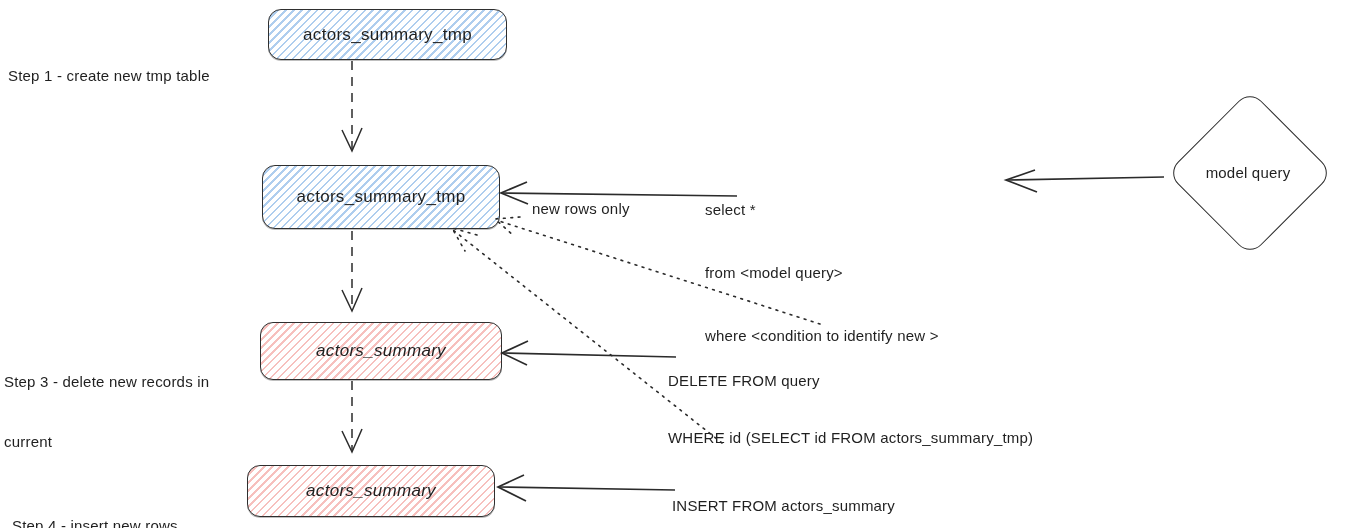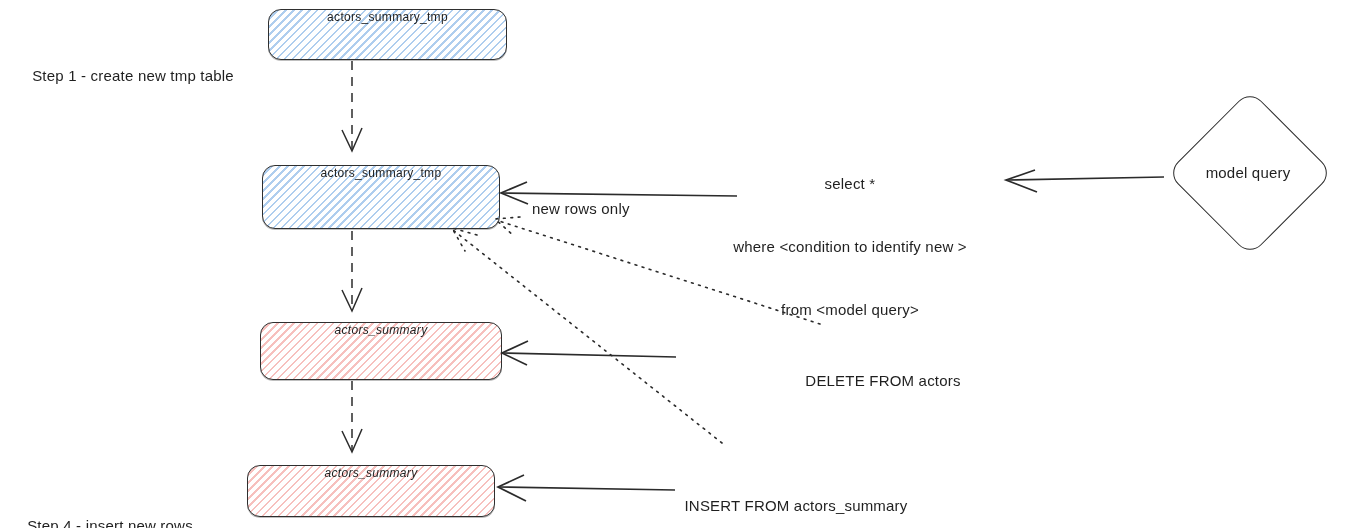--- a/index.html
+++ b/index.html
@@ -1,25 +1,25 @@
 <!DOCTYPE html>
 <html><head>
 <meta charset="utf-8">
 <style>
   html,body{margin:0;padding:0;background:#ffffff;}
   .canvas{
     position:relative;width:1345px;height:528px;background:#ffffff;overflow:hidden;
     font-family:"Liberation Sans",sans-serif;color:#1f1f1f;
   }
   .txt{position:absolute;font-size:15px;line-height:20px;letter-spacing:.2px;white-space:pre;}
-  .center{text-align:center;}
+  .center{text-align:left;}
   .node{
     position:absolute;border:1.7px solid #2f2f2f;border-radius:13px;
-    display:flex;align-items:flex-start;justify-content:center;
-    font-size:12px;letter-spacing:.3px;background-color:#ffffff;
+    display:flex;align-items:center;justify-content:center;
+    font-size:17px;letter-spacing:.3px;background-color:#ffffff;
     box-shadow:0 1px 0 rgba(0,0,0,0.25);
   }
   .node.blue{
     background-image:repeating-linear-gradient(135deg,
       rgba(125,175,228,.62) 0px, rgba(125,175,228,.62) 1.7px,
       rgba(255,255,255,0) 1.7px, rgba(255,255,255,0) 5.6px);
   }
   .node.red{
     background-image:repeating-linear-gradient(135deg,
       rgba(238,130,125,.5) 0px, rgba(238,130,125,.5) 1.7px,
@@ -38,20 +38,24 @@
 </head>
 <body>
 
 <div class="canvas">
 
   <div class="txt center" style="left:8px;top:26px;width:250px;">
     <span class="block">Step 1 - create new tmp table</span>
   </div>
   <div class="txt center" style="left:10px;top:179px;width:212px;">
   </div>
+  <div class="txt center" style="left:4px;top:332px;width:244px;">
+    <span class="block">Step 3 - delete new records in</span>
+    <span class="block">current</span>
+  </div>
   <div class="txt center" style="left:12px;top:476px;width:196px;">
     <span class="block">Step 4 - insert new rows</span>
     
   </div>
 
   <div class="node blue" style="left:268px;top:9px;width:237px;height:49px;">
     <span>actors_summary_tmp</span>
   </div>
   <div class="node blue" style="left:262px;top:165px;width:236px;height:62px;">
     <span>actors_summary_tmp</span>
@@ -59,30 +63,31 @@
   <div class="node red" style="left:260px;top:322px;width:240px;height:56px;">
     <span>actors_summary</span>
   </div>
   <div class="node red" style="left:247px;top:465px;width:246px;height:50px;">
     <span>actors_summary</span>
   </div>
 
   <div class="diamond"></div>
   <div class="txt diamond-label">model query</div>
 
-  <div class="txt center" style="left:705px;top:131px;width:290px;line-height:21px;">
+  <div class="txt center" style="left:705px;top:157px;width:290px;line-height:21px;">
     <span class="block">select *</span>
+    <span class="block">from &lt;model query&gt;</span>
     <span class="block">where &lt;condition to identify new &gt;</span>
-    <span class="block">from &lt;model query&gt;</span>
   </div>
 
   <div class="txt" style="left:532px;top:199px;">new rows only</div>
 
   <div class="txt center" style="left:668px;top:333px;width:430px;line-height:19px;">
-    <span class="block">DELETE FROM actors</span>
+    <span class="block">DELETE FROM query</span>
+    <span class="block">WHERE id (SELECT id FROM actors_summary_tmp)</span>
   </div>
 
   <div class="txt center" style="left:672px;top:451px;width:248px;line-height:22px;">
     <span class="block">INSERT FROM actors_summary</span>
     
   </div>
 
   <svg class="arrows" viewBox="0 0 1345 528">
     <g stroke="#2b2b2b" fill="none" stroke-width="1.5">
 

